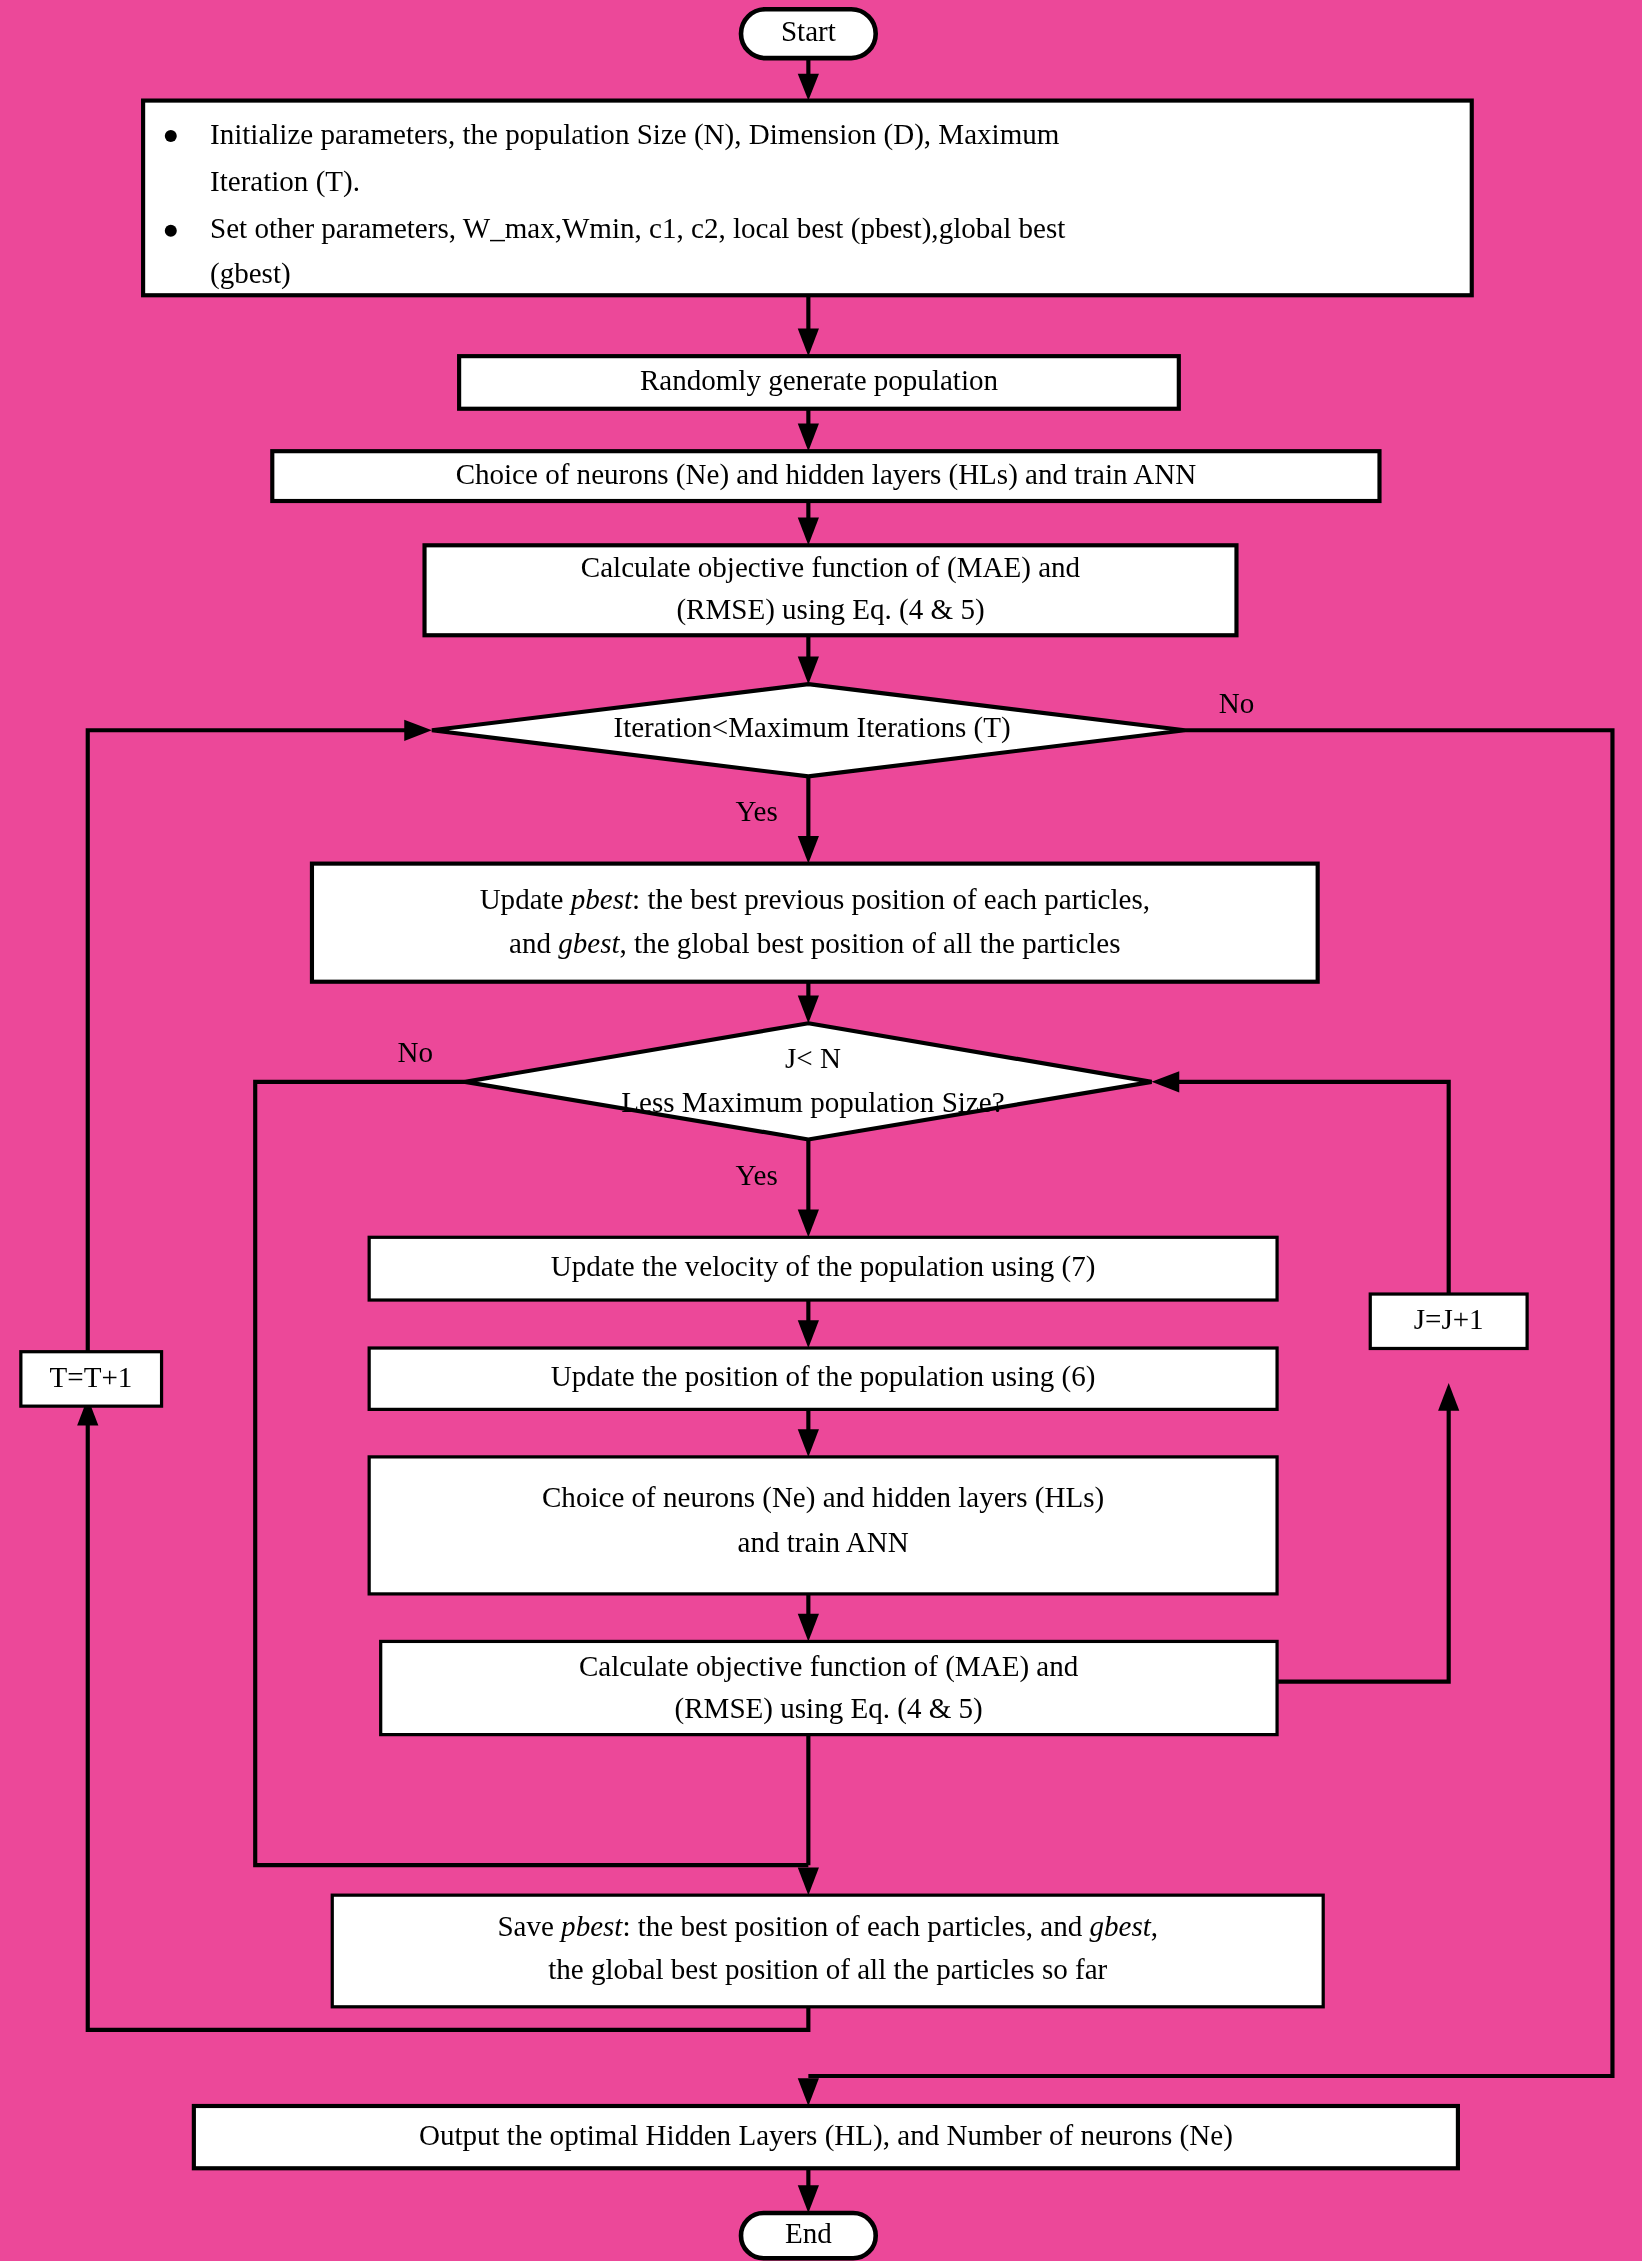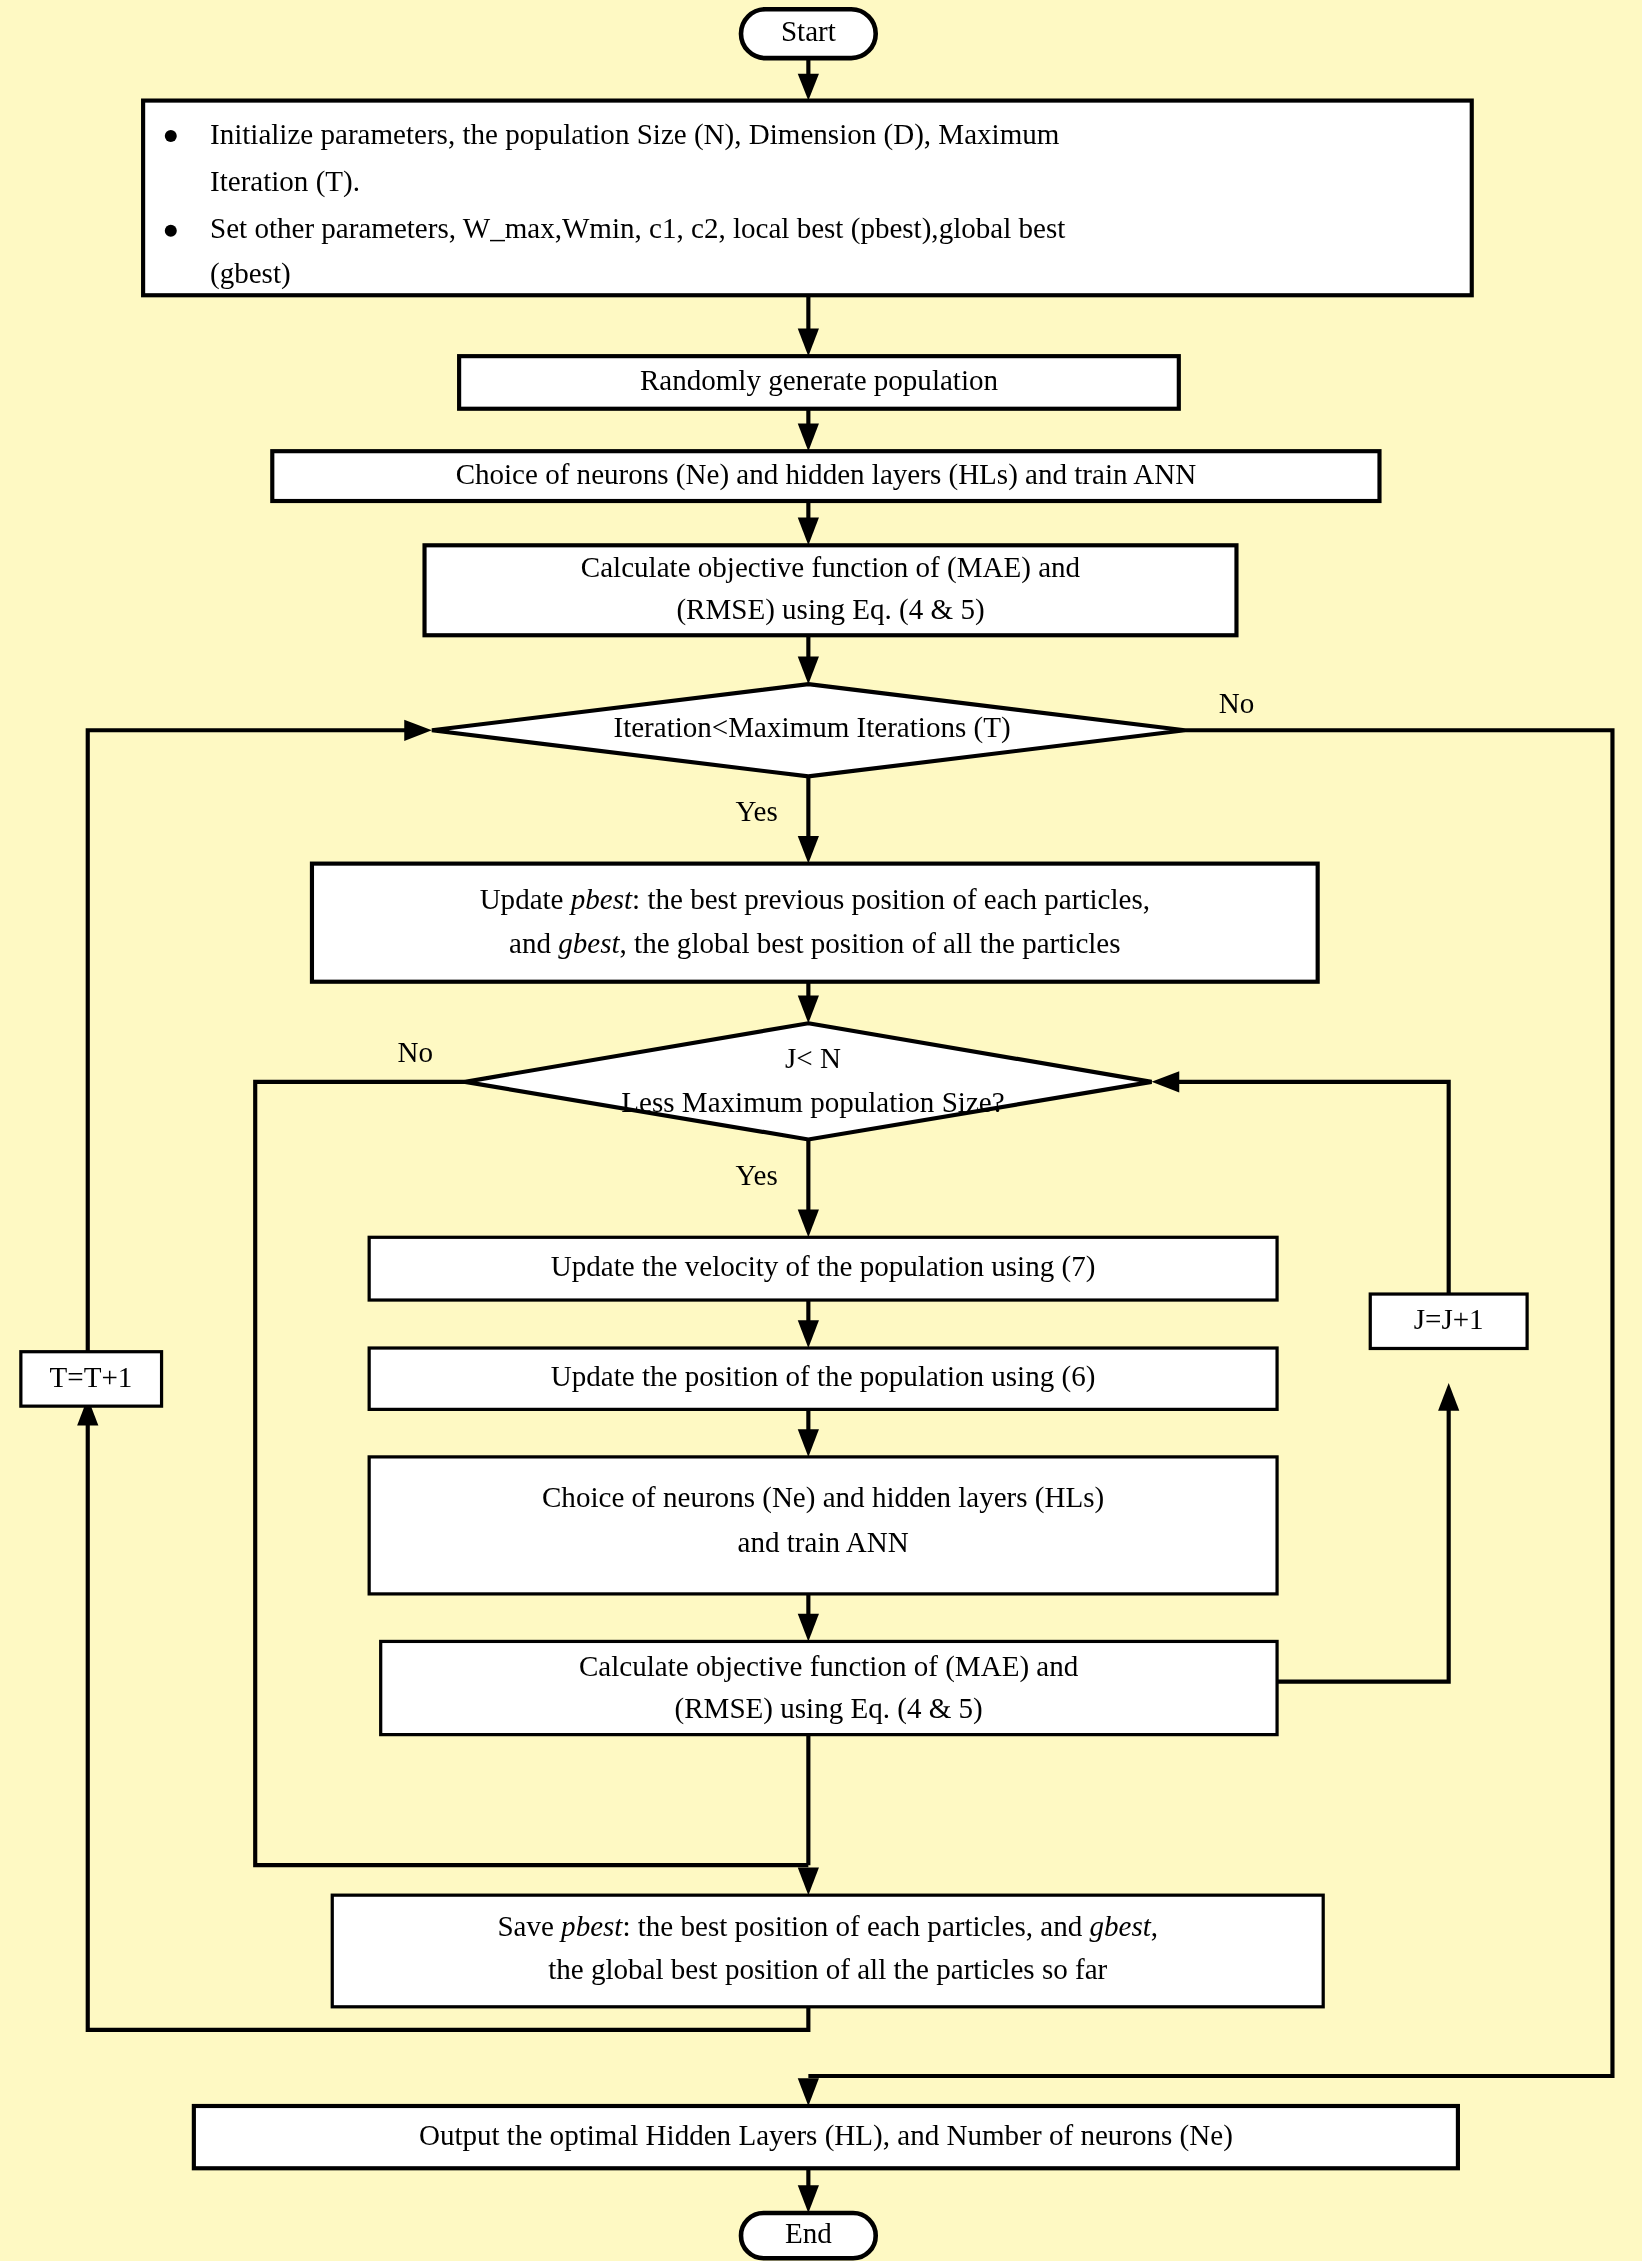--- a/index.html
+++ b/index.html
@@ -4,21 +4,21 @@
 <style>
   html, body {
     margin: 0;
     padding: 0;
     background: #ffffff;
   }
   #flow-root {
     position: relative;
     width: 1643px;
     height: 2261px;
-    background: #fef9c3;
+    background: #ec4899;
     font-family: "Liberation Serif", "DejaVu Serif", serif;
   }
   svg.flow-canvas {
     display: block;
     width: 1643px;
     height: 2261px;
   }
   .node-shape {
     fill: #ffffff;
     stroke: #000000;

